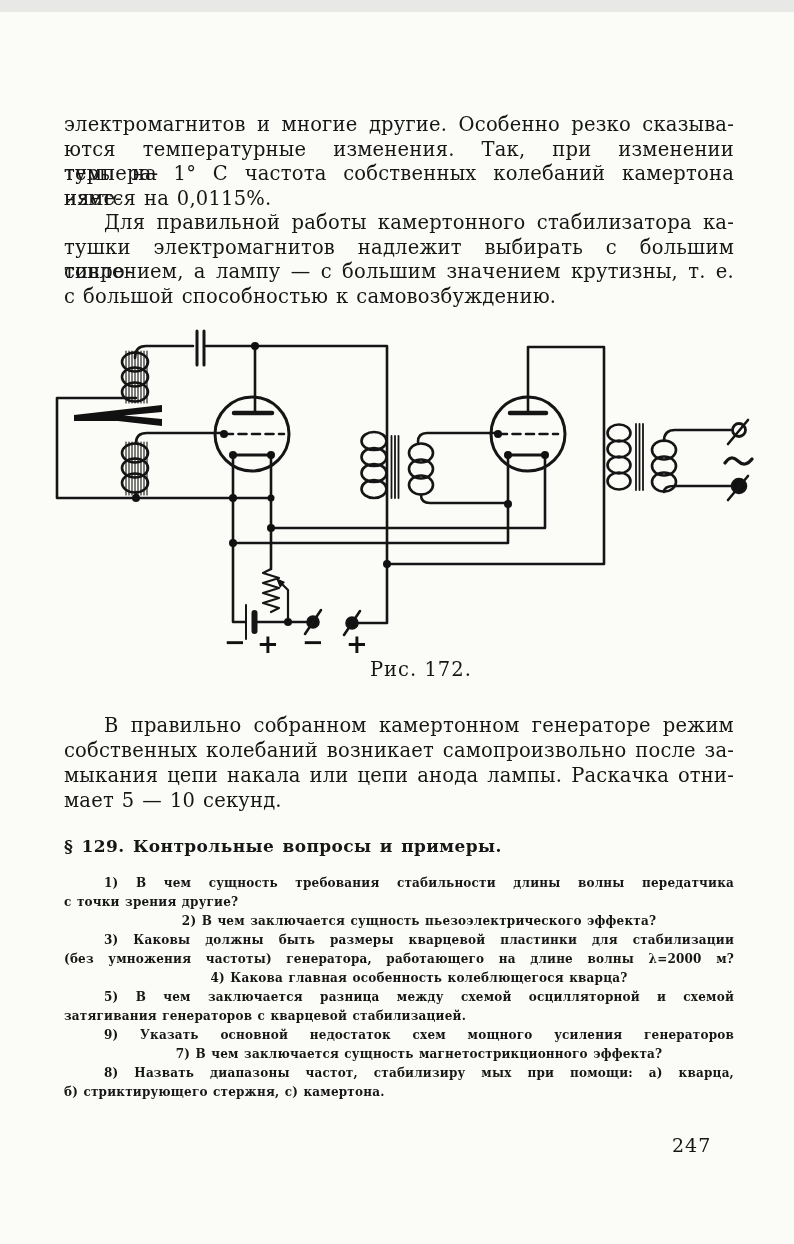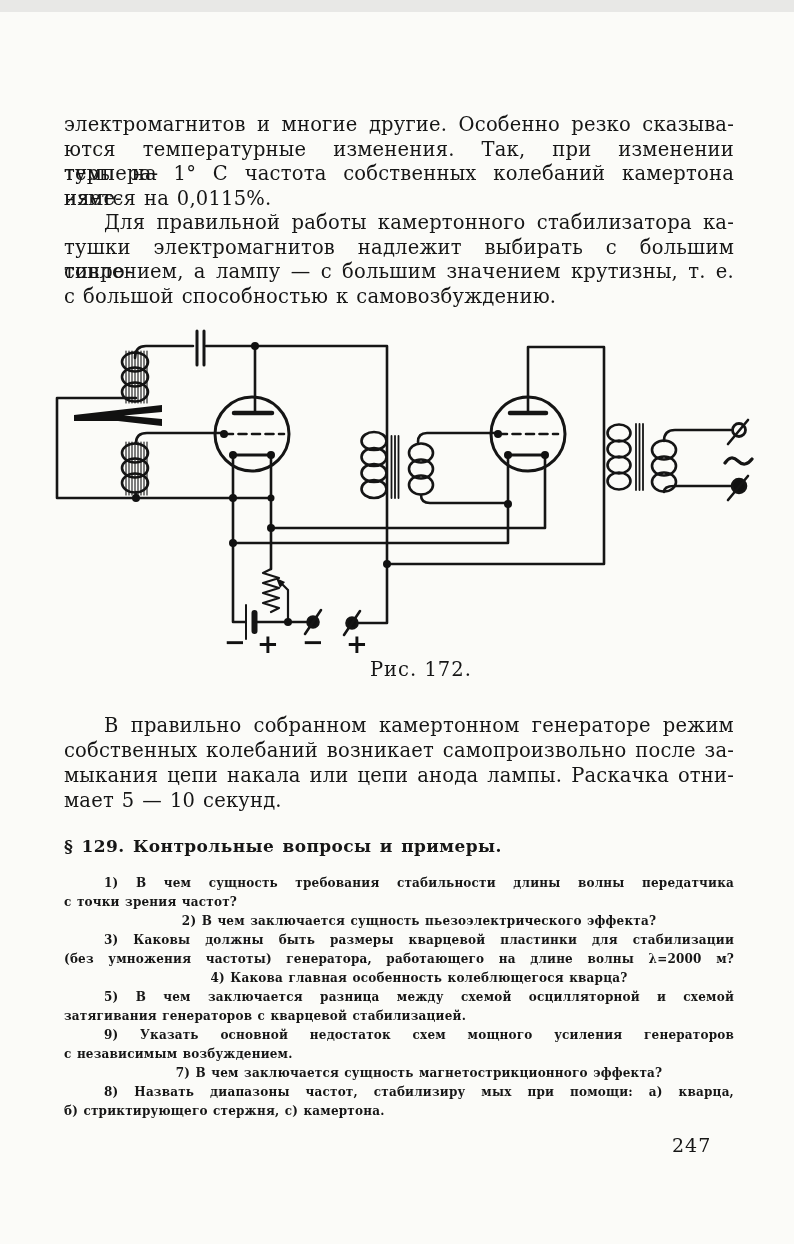--- a/index.html
+++ b/index.html
@@ -229,29 +229,28 @@
     <div class="ln ind j">В правильно собранном камертонном генераторе режим</div>
     <div class="ln j">собственных колебаний возникает самопроизвольно после за-</div>
     <div class="ln j">мыкания цепи накала или цепи анода лампы. Раскачка отни-</div>
     <div class="ln">мает 5 — 10 секунд.</div>
   </div>
 
   <div class="heading">§ 129. Контрольные вопросы и примеры.</div>
 
   <div class="textblock" style="top:862px">
     <div class="qln ind j">1) В чем сущность требования стабильности длины волны передатчика</div>
-    <div class="qln">с точки зрения частот?</div>
+    <div class="qln">с точки зрения другие?</div>
     <div class="qln ind">2) В чем заключается сущность пьезоэлектрического эффекта?</div>
     <div class="qln ind j">3) Каковы должны быть размеры кварцевой пластинки для стабилизации</div>
     <div class="qln j">(без умножения частоты) генератора, работающего на длине волны λ=2000 м?</div>
     <div class="qln ind">4) Какова главная особенность колеблющегося кварца?</div>
     <div class="qln ind j">5) В чем заключается разница между схемой осцилляторной и схемой</div>
     <div class="qln">затягивания генераторов с кварцевой стабилизацией.</div>
     <div class="qln ind j">9) Указать основной недостаток схем мощного усиления генераторов</div>
-    <div class="qln">с независимым возбуждением.</div>
     <div class="qln ind">7) В чем заключается сущность магнетострикционного эффекта?</div>
     <div class="qln ind j">8) Назвать диапазоны частот, стабилизиру мых при помощи: а) кварца,</div>
     <div class="qln">б) стриктирующего стержня, с) камертона.</div>
   </div>
 
   <div class="pagenum">247</div>
 
 </div>
 
 </body></html>

